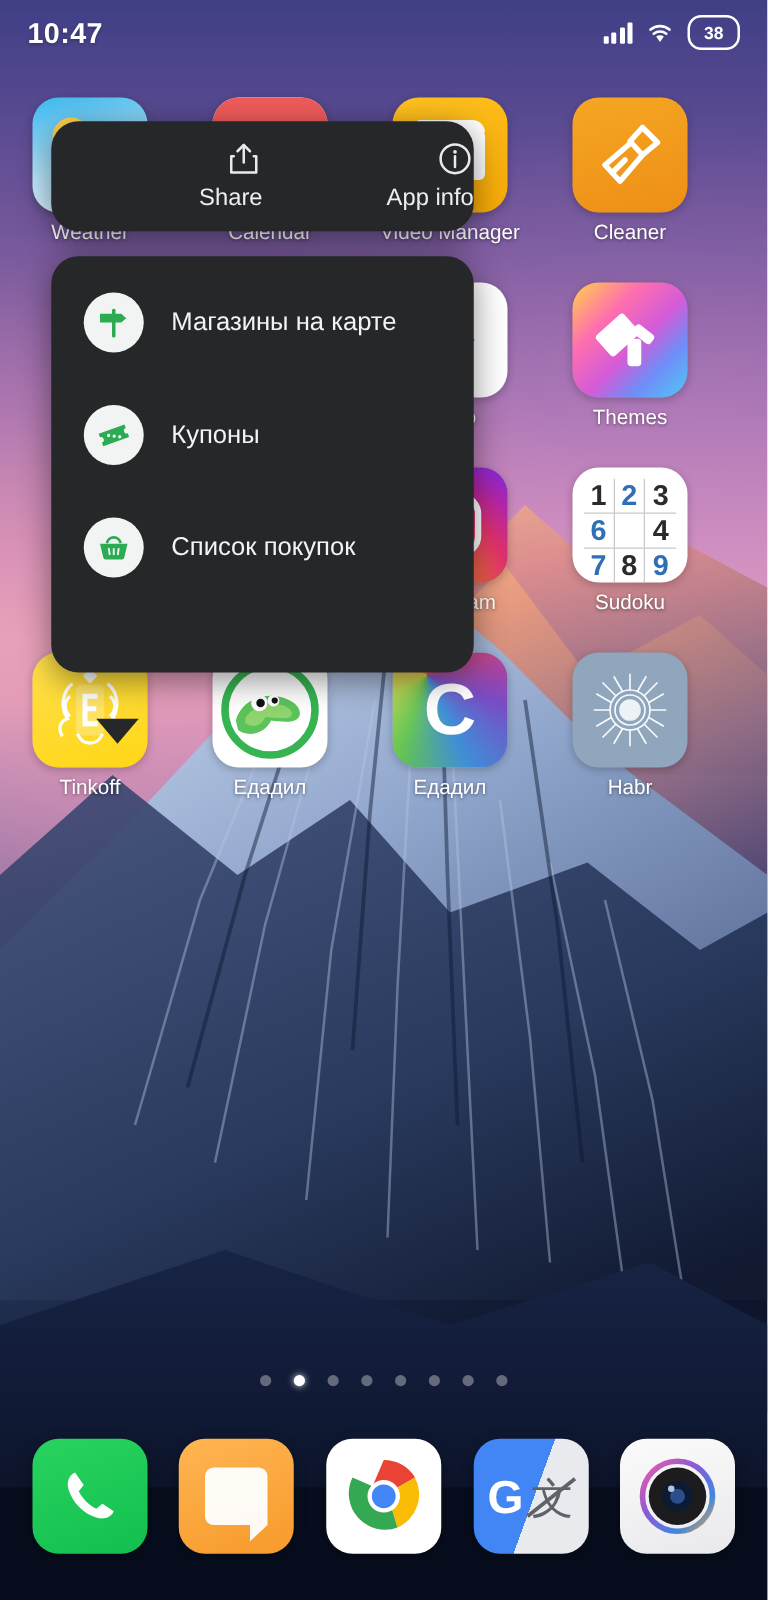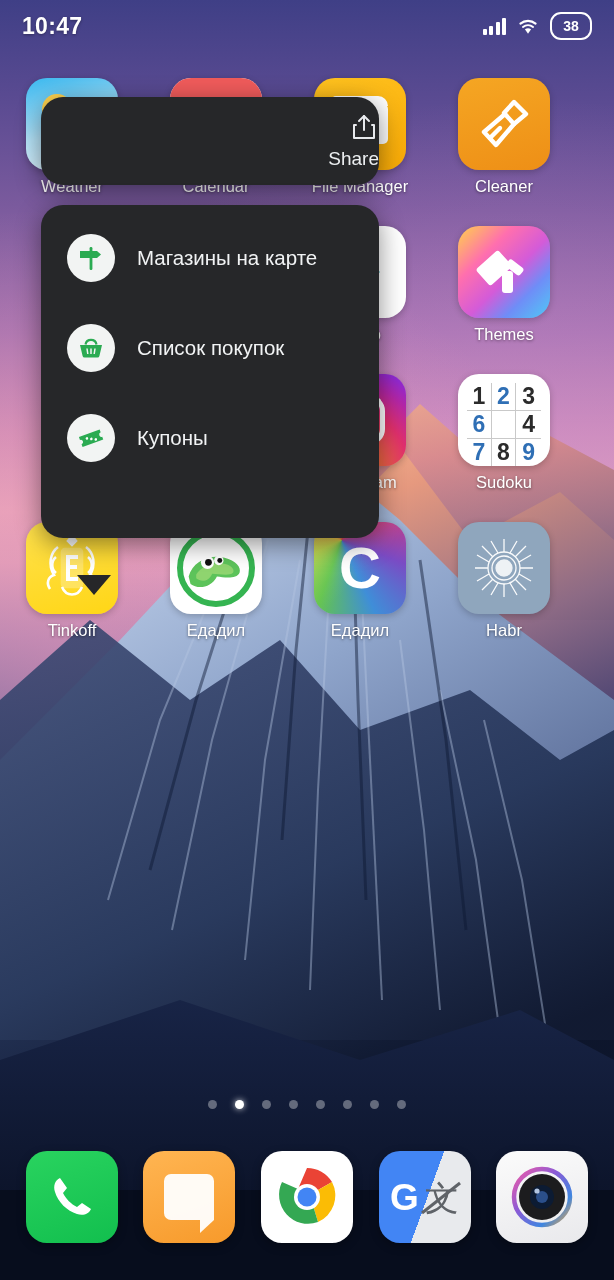--- a/index.html
+++ b/index.html
@@ -291,21 +291,21 @@
           <span class="cal-top"></span>
           <span class="cal-num">9</span>
         </div>
         <span class="app-label">Calendar</span>
       </div>
       <div class="cell">
         <div class="icon-box ic-files">
           <span class="f2"></span>
             <span class="f1"></span>
         </div>
-        <span class="app-label">File Manager</span>
+        <span class="app-label">Video Manager</span>
       </div>
       <div class="cell">
         <div class="icon-box ic-cleaner">
           <svg width="60" height="60" viewBox="0 0 60 60">
             <g stroke="#fff" stroke-width="4.4" fill="none" stroke-linejoin="round" stroke-linecap="round">
               <path d="M40 8 L52 20 L40 30 L30 19 Z"></path>
               <path d="M31 20 L10 38 L22 51 L40 30"></path>
               <path d="M16 44 L26 34"></path>
             </g>
           </svg>
@@ -490,57 +490,65 @@
     <div class="top-item">
       <svg width="30" height="30" viewBox="0 0 30 30">
         <g stroke="#e8eaed" stroke-width="2" fill="none" stroke-linecap="round" stroke-linejoin="round">
           <path d="M15 4 L15 18"></path>
           <path d="M10 9 L15 4 L20 9"></path>
           <path d="M7 13 L5 13 L5 26 L25 26 L25 13 L23 13"></path>
         </g>
       </svg>
       <span class="lbl">Share</span>
     </div>
+    <div class="top-item">
+      <svg width="30" height="30" viewBox="0 0 30 30">
+        <circle cx="15" cy="15" r="11.5" stroke="#e8eaed" stroke-width="2" fill="none"></circle>
+        <circle cx="15" cy="9.4" r="1.5" fill="#e8eaed"></circle>
+        <path d="M15 13 L15 21.5" stroke="#e8eaed" stroke-width="2" stroke-linecap="round"></path>
+      </svg>
+      <span class="lbl">App info</span>
+    </div>
   </div>
 
   <div class="popup" id="menu-shortcuts">
 
     <div class="sc-row">
       <span class="sc-circle">
         <svg width="30" height="30" viewBox="0 0 30 30">
           <rect x="13.6" y="4" width="2.8" height="23" rx="1.2" fill="#2bab52"></rect>
           <path d="M4 8 h17 l4 3.5 l-4 3.5 H4 z" fill="#2bab52"></path>
           <path d="M26 17.5 h-15 l-3.5 3 l3.5 3 h15 z" fill="#2bab52" opacity="0"></path>
         </svg>
       </span>
       <span class="sc-label">Магазины на карте</span>
-    </div>
-
-    <div class="sc-row">
-      <span class="sc-circle">
-        <svg width="30" height="30" viewBox="0 0 30 30">
-          <path d="M4 12 h22 l-2.6 11 a2 2 0 0 1 -2 1.6 h-12.8 a2 2 0 0 1 -2 -1.6 z" fill="#2bab52"></path>
-          <path d="M9.5 11.5 a5.6 5.6 0 0 1 11 0" stroke="#2bab52" stroke-width="2.2" fill="none"></path>
-          <path d="M11 15.5 L11.8 21 M19 15.5 L18.2 21 M15 15.5 L15 21" stroke="#f2f4f3" stroke-width="1.5"></path>
-        </svg>
-      </span>
-      <span class="sc-label">Список покупок</span>
     </div>
 
     <div class="sc-row">
       <span class="sc-circle">
         <svg width="30" height="30" viewBox="0 0 30 30">
           <g transform="rotate(-20 15 15)">
             <path d="M4 10 h22 v3 a2.3 2.3 0 0 0 0 4.6 v3 h-22 v-3 a2.3 2.3 0 0 0 0 -4.6 z" fill="#2bab52"></path>
             <circle cx="11" cy="14" r="1.3" fill="#fff"></circle>
             <circle cx="15" cy="16" r="1.3" fill="#fff"></circle>
             <circle cx="19" cy="18" r="1.3" fill="#fff"></circle>
           </g>
         </svg>
       </span>
       <span class="sc-label">Купоны</span>
     </div>
 
+    <div class="sc-row">
+      <span class="sc-circle">
+        <svg width="30" height="30" viewBox="0 0 30 30">
+          <path d="M4 12 h22 l-2.6 11 a2 2 0 0 1 -2 1.6 h-12.8 a2 2 0 0 1 -2 -1.6 z" fill="#2bab52"></path>
+          <path d="M9.5 11.5 a5.6 5.6 0 0 1 11 0" stroke="#2bab52" stroke-width="2.2" fill="none"></path>
+          <path d="M11 15.5 L11.8 21 M19 15.5 L18.2 21 M15 15.5 L15 21" stroke="#f2f4f3" stroke-width="1.5"></path>
+        </svg>
+      </span>
+      <span class="sc-label">Список покупок</span>
+    </div>
+
   </div>
 
   <div id="menu-tail"></div>
 
 </div>
 
 </body></html>

